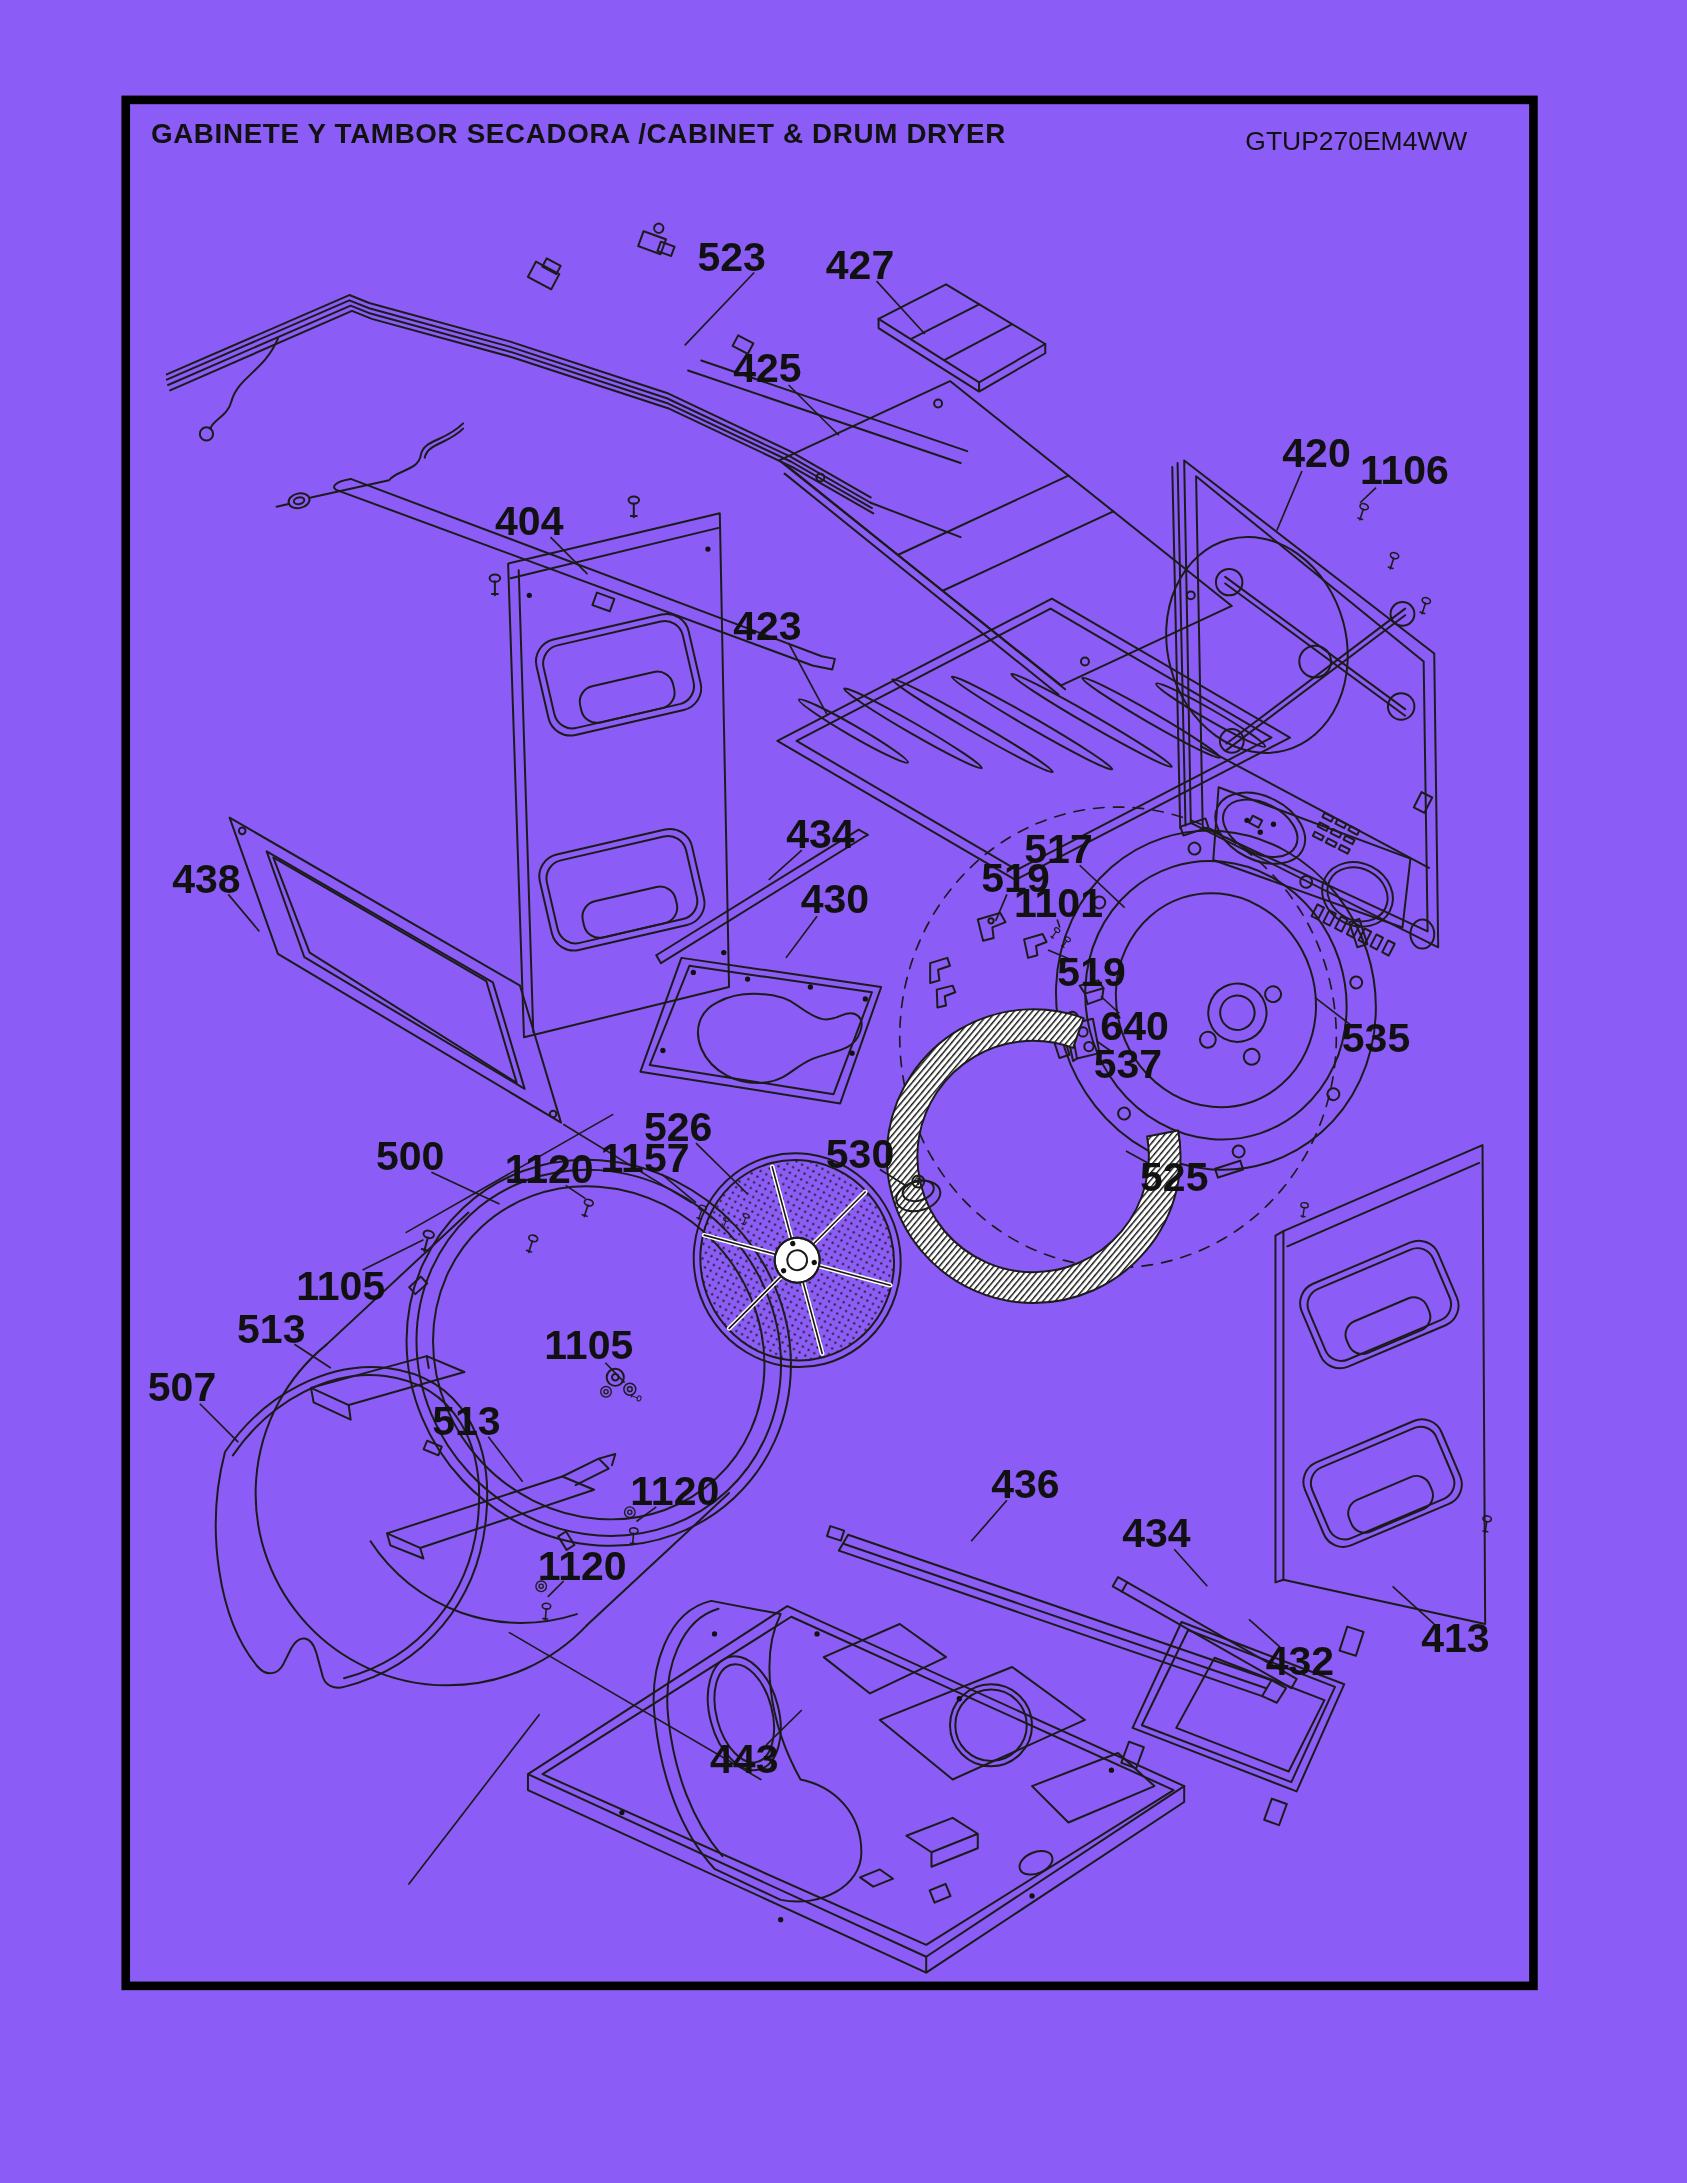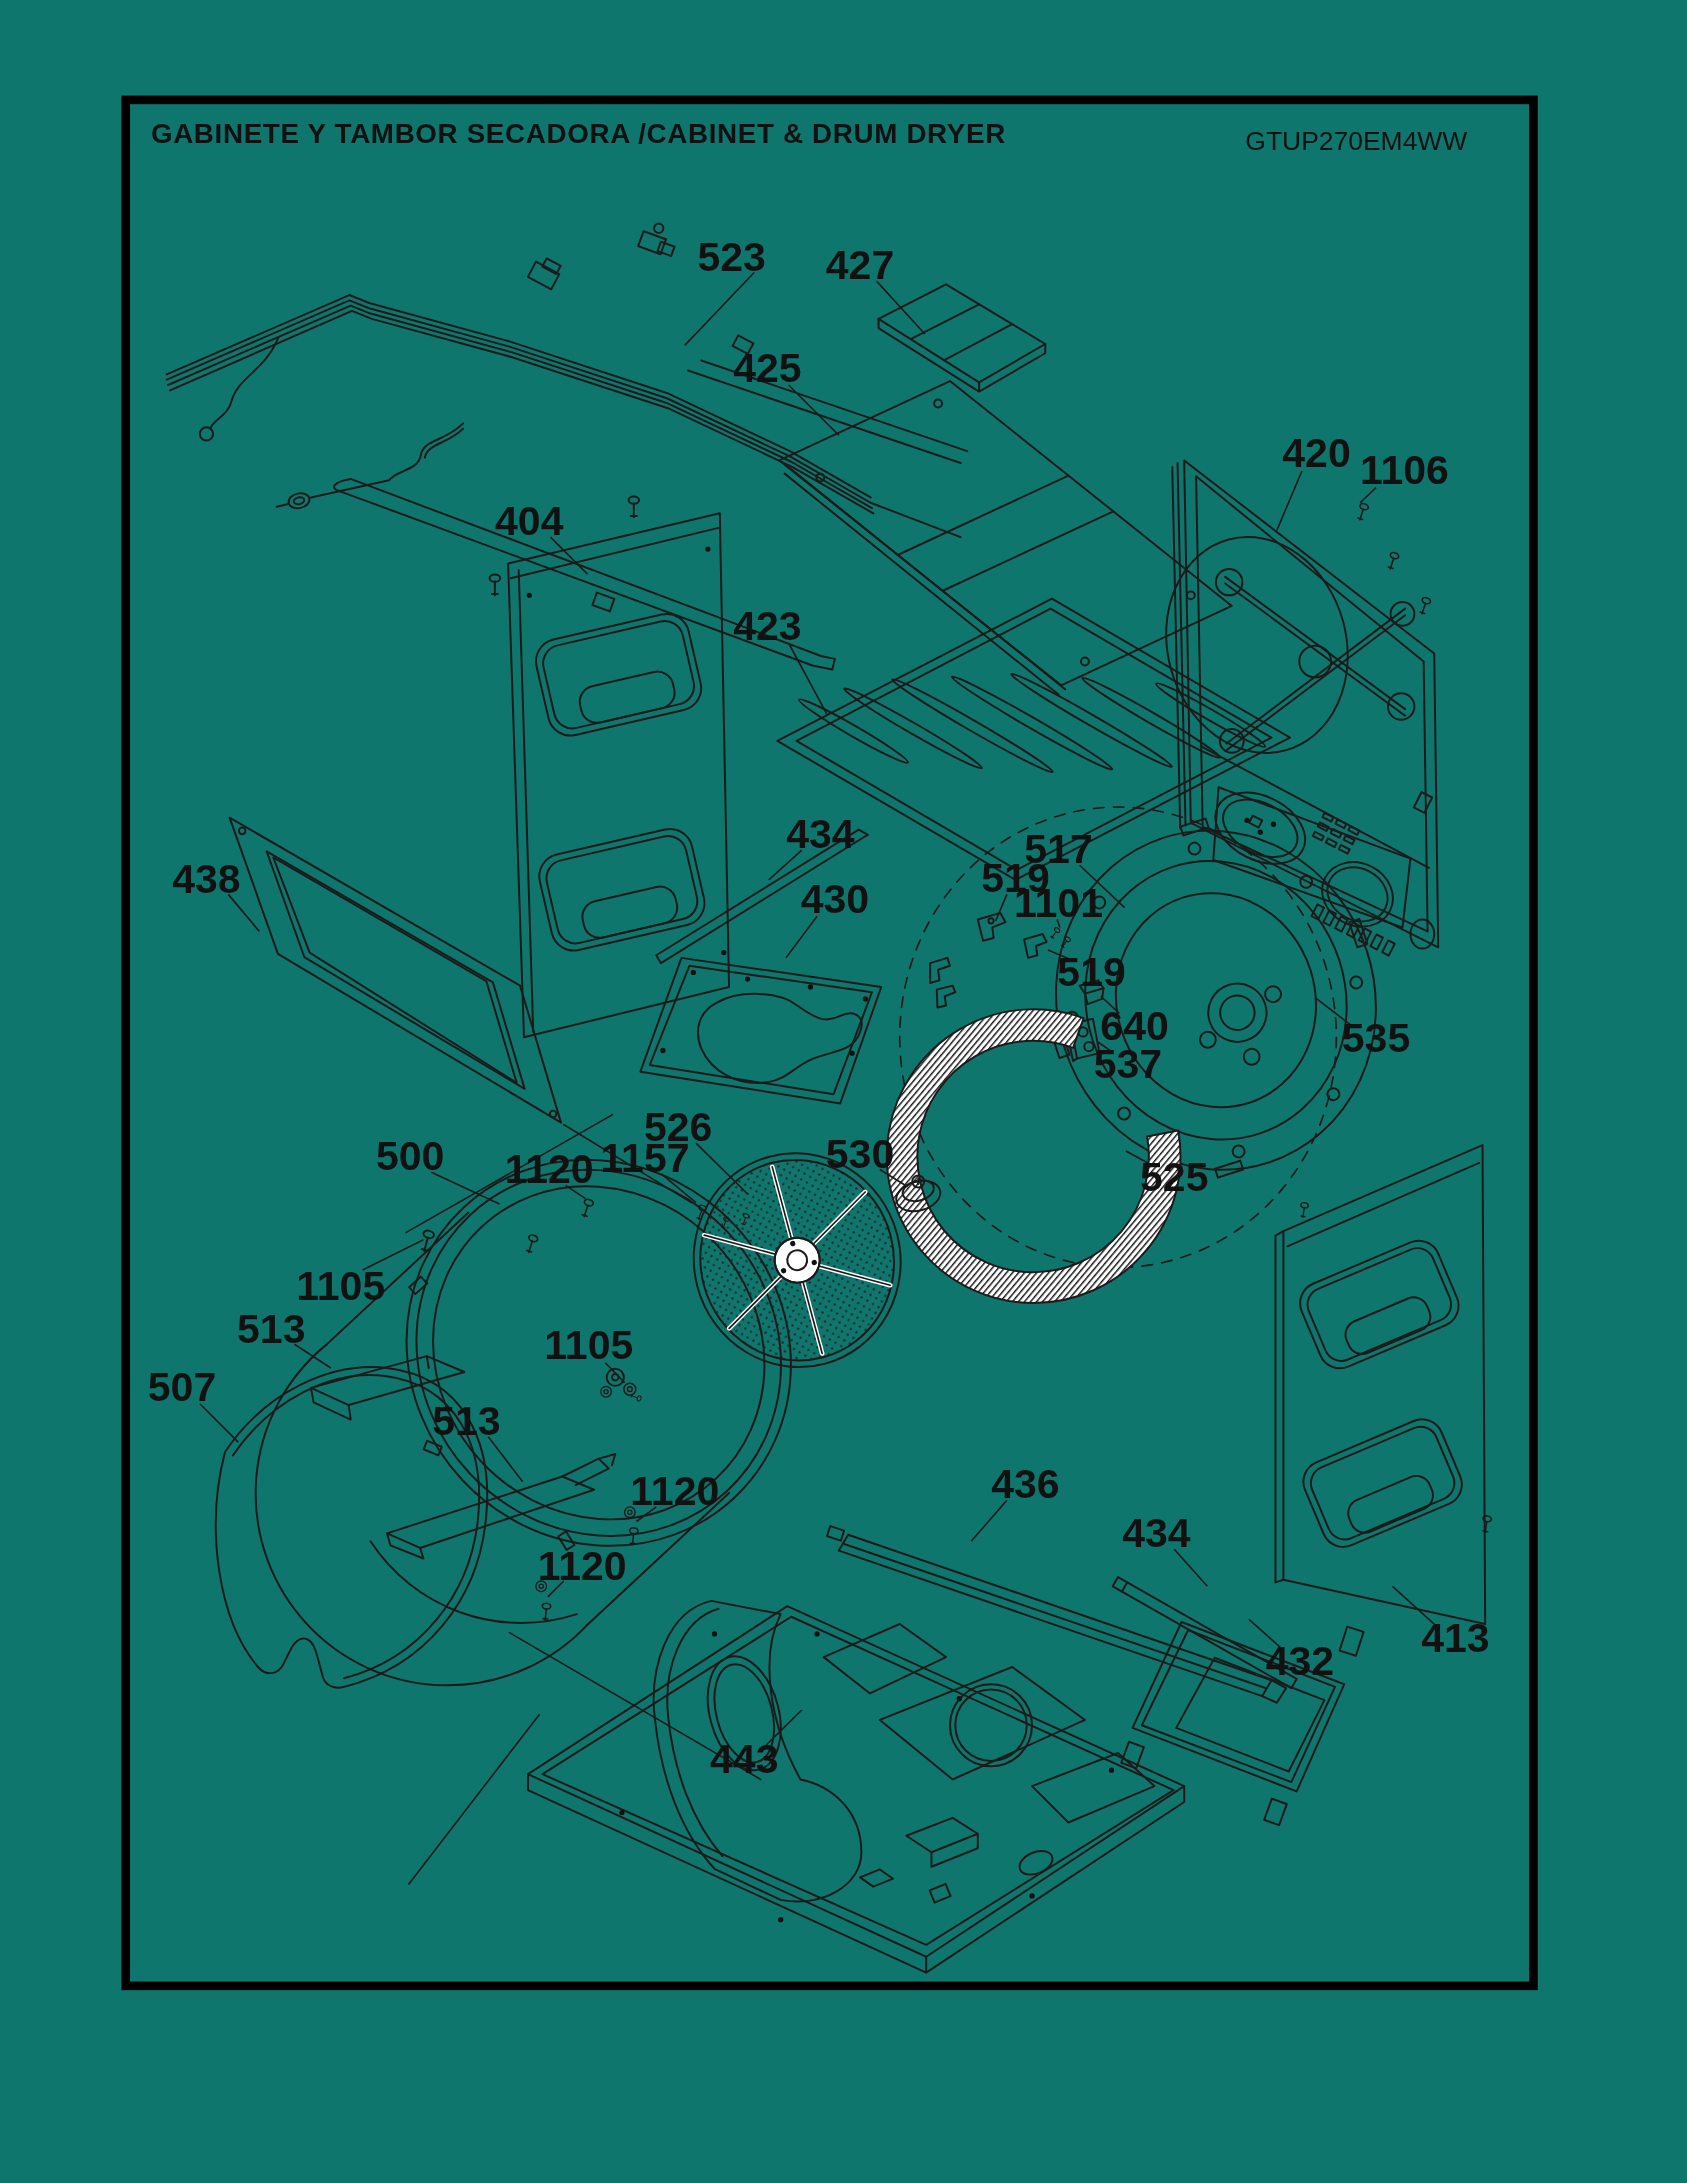--- a/index.html
+++ b/index.html
@@ -1,16 +1,16 @@
 <!DOCTYPE html>
 <html style="font-size:10.6px"><head>
 <meta charset="utf-8">
 <style>
   html,body{margin:0;padding:0;background:#ffffff;}
-  .page{width:1687px;height:2183px;position:relative;background:#0f766e;}
+  .page{width:1687px;height:2183px;position:relative;background:#8b5cf6;}
   svg{display:block}
   .callout{font:700 62px "Liberation Sans",sans-serif;fill:#111;}
   .title-text{font:700 42px "Liberation Sans",sans-serif;fill:#111;letter-spacing:1px;}
   .model-text{font:400 40px "Liberation Sans",sans-serif;fill:#111;}
 </style>
 </head>
 <body>
 
 <div class="page">
 <svg width="1687" height="2183" viewBox="0 0 2550 3300" xmlns="http://www.w3.org/2000/svg">

